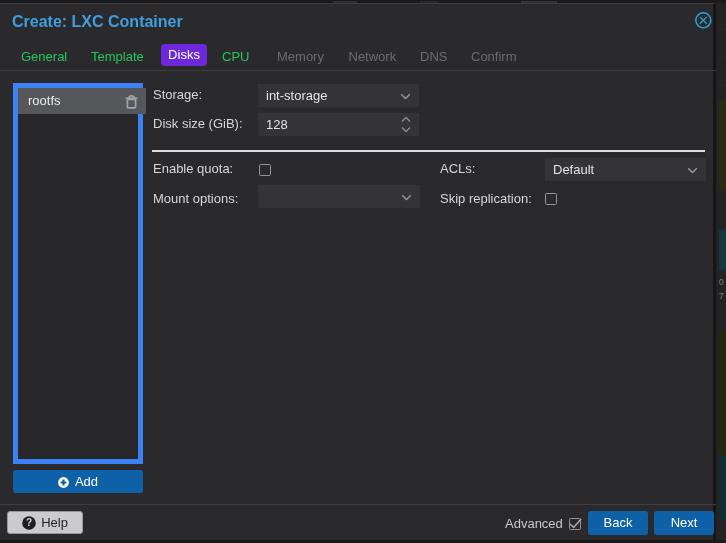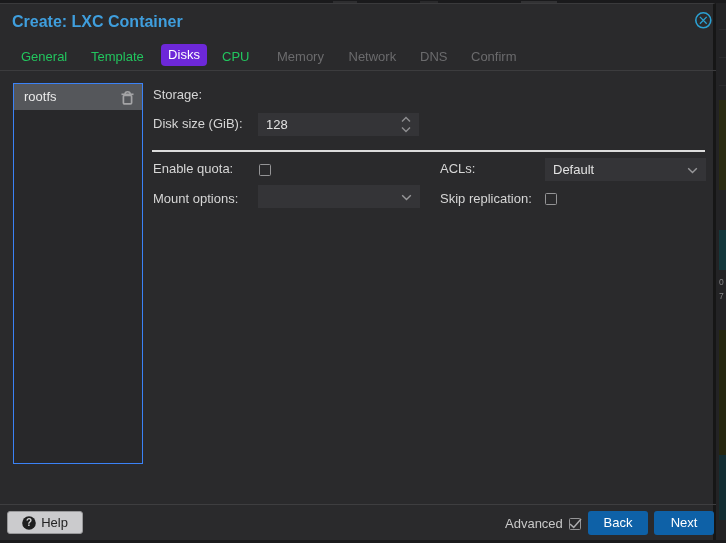--- a/index.html
+++ b/index.html
@@ -10,21 +10,21 @@
   #dlg{left:0;top:3px;width:716px;height:537px;background:#2a2a2c;
        border-right:3px solid #161616;border-top:1px solid #3a3a3c;box-sizing:border-box;}
   #title{left:12px;top:9px;font-size:16px;font-weight:bold;color:#3f9edd;}
   
   .tab{top:43.5px;height:17px;line-height:17px;color:#22c55e;}
   .tabdis{color:#6b6b6d;}
   #tabactive{left:161px;top:40.2px;width:46px;height:22.2px;background:#6d28d9;border-radius:4px;
              color:#fff;text-align:center;line-height:21.5px;}
   #tabline{left:0;top:66px;width:716px;height:1px;background:#3c3c3e;}
   
-  #lpanel{left:13px;top:79px;width:130px;height:381px;background:#28282a;border:1px solid #3b82f6;box-sizing:border-box;}
+  #lpanel{left:13px;top:79px;width:130px;height:381px;background:#28282a;border:5px solid #3b82f6;box-sizing:border-box;}
   #lrow{left:0;top:0;width:128px;height:26px;background:#55575b;color:#eaeaea;line-height:26px;}
   #lrow span{margin-left:10px;}
   #addbtn{left:13px;top:466px;width:130px;height:23px;background:#0e61a7;border-radius:3px;
           color:#fff;text-align:center;line-height:23px;}
   
   .lbl{height:22px;line-height:22px;color:#d6d6d6;}
   .fld{background:#343437;height:23px;line-height:23px;color:#e2e2e2;box-sizing:border-box;padding-left:8px;}
   .chev{position:absolute;right:8px;top:9px;}
   .cbx{width:10px;height:10px;border:1.5px solid #949496;border-radius:1.5px;background:transparent;}
   #sep{left:152px;top:145.5px;width:553px;height:2px;background:#dcdcdc;}
@@ -73,22 +73,33 @@
 
   <div class="abs" id="lpanel">
     <div class="abs" id="lrow"><span>rootfs</span>
       <svg class="abs" style="left:106.5px;top:5.5px;" width="13" height="15" viewBox="0 0 13 15">
         <path d="M4 4.1 A2.6 2.3 0 0 1 9.2 4.1" stroke="#a4a4a6" stroke-width="1.5" fill="none"></path>
         <path d="M0.5 4.3 H12.5" stroke="#a4a4a6" stroke-width="1.7" fill="none"></path>
         <rect x="2.4" y="5.5" width="8.2" height="8.4" rx="1.1" stroke="#a4a4a6" stroke-width="1.7" fill="none"></rect>
       </svg>
     </div>
   </div>
+  <div class="abs" id="addbtn">
+    <svg style="vertical-align:-1.5px;margin-right:6px;" width="11" height="11" viewBox="0 0 11 11">
+      <circle cx="5.5" cy="5.5" r="5.4" fill="#fff"></circle>
+      <path d="M5.5 2.6 V8.4 M2.6 5.5 H8.4" stroke="#0e61a7" stroke-width="2.1"></path>
+    </svg><span>Add</span>
+  </div>
 
   <div class="abs lbl" style="left:153px;top:79.5px;">Storage:</div>
+  <div class="abs fld" style="left:258px;top:79.7px;width:161px;">int-storage
+    <svg class="chev" width="11" height="7" viewBox="0 0 11 7">
+          <path d="M1.2 1.2 L5.5 5.4 L9.8 1.2" stroke="#98989a" stroke-width="1.4" fill="none"></path>
+        </svg>
+  </div>
   <div class="abs lbl" style="left:153px;top:108.5px;">Disk size (GiB):</div>
   <div class="abs fld" style="left:258px;top:108.8px;width:161px;">128
     <svg class="abs" style="right:8px;top:3px;" width="10" height="17" viewBox="0 0 10 17">
       <path d="M1 5.4 L5 1.4 L9 5.4" stroke="#8e8e90" stroke-width="1.4" fill="none"></path>
       <path d="M1 11.4 L5 15.4 L9 11.4" stroke="#8e8e90" stroke-width="1.4" fill="none"></path>
     </svg>
   </div>
   <div class="abs" id="sep"></div>
 
   <div class="abs lbl" style="left:153px;top:154px;">Enable quota:</div>

